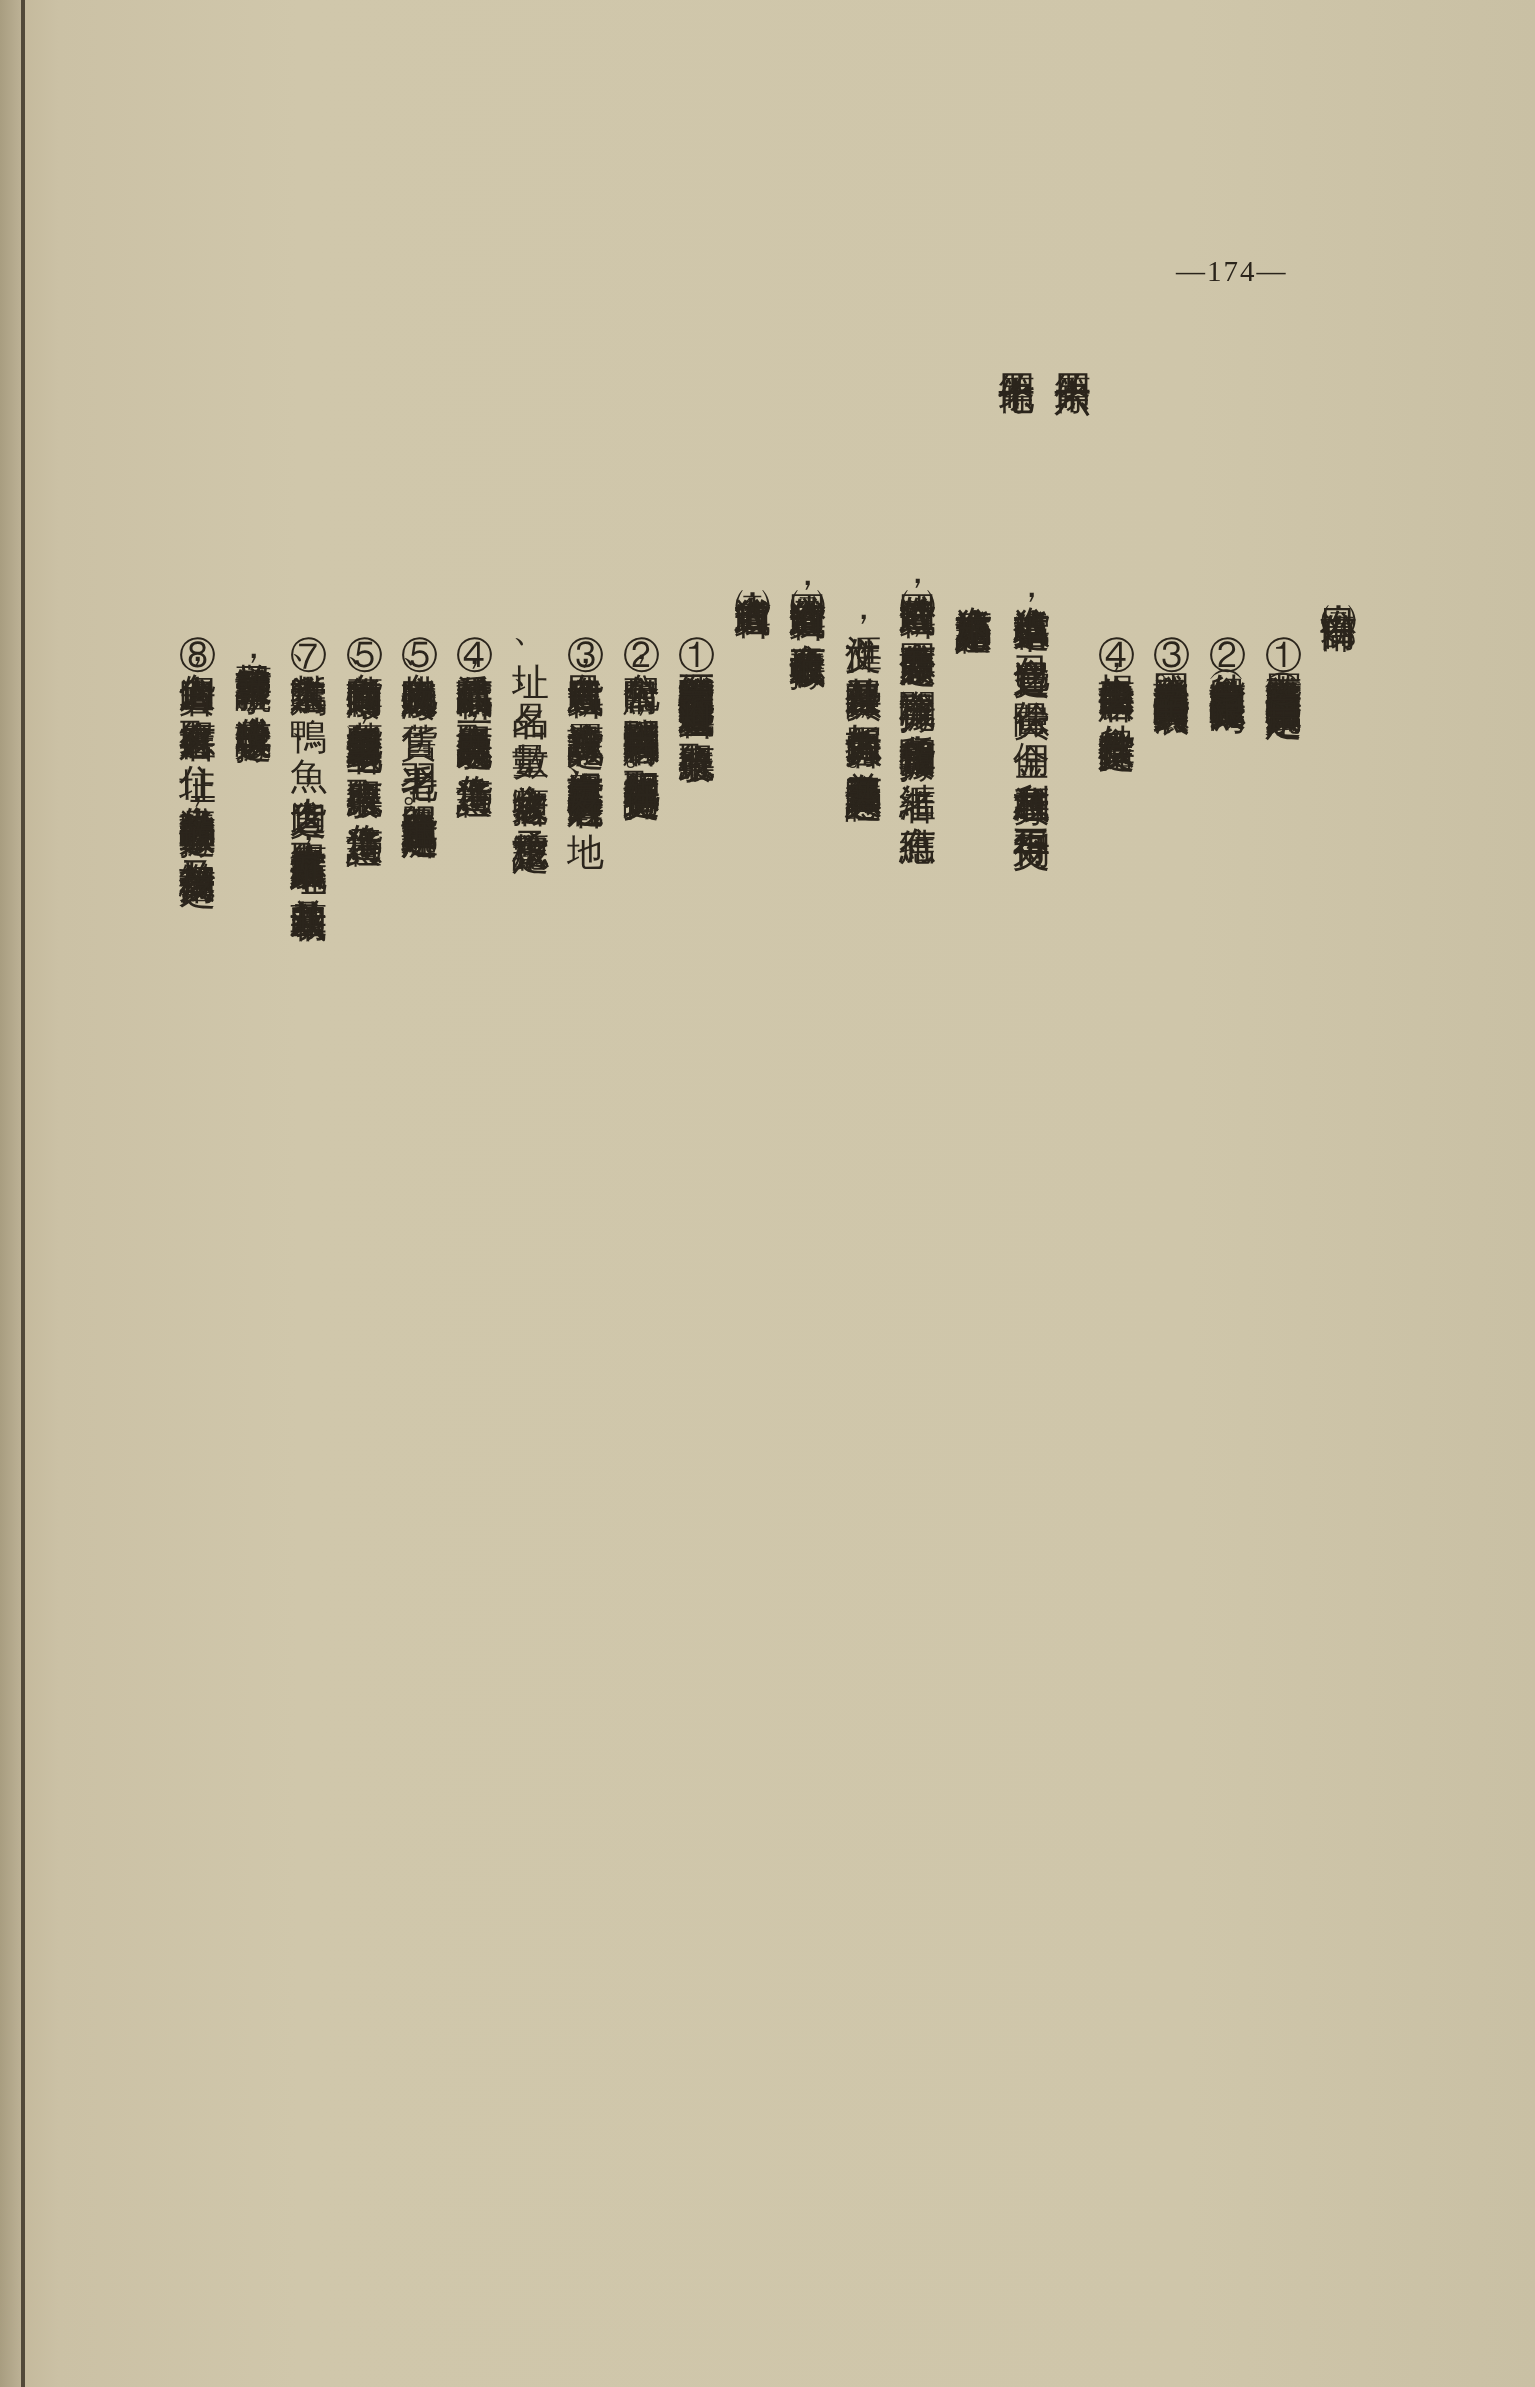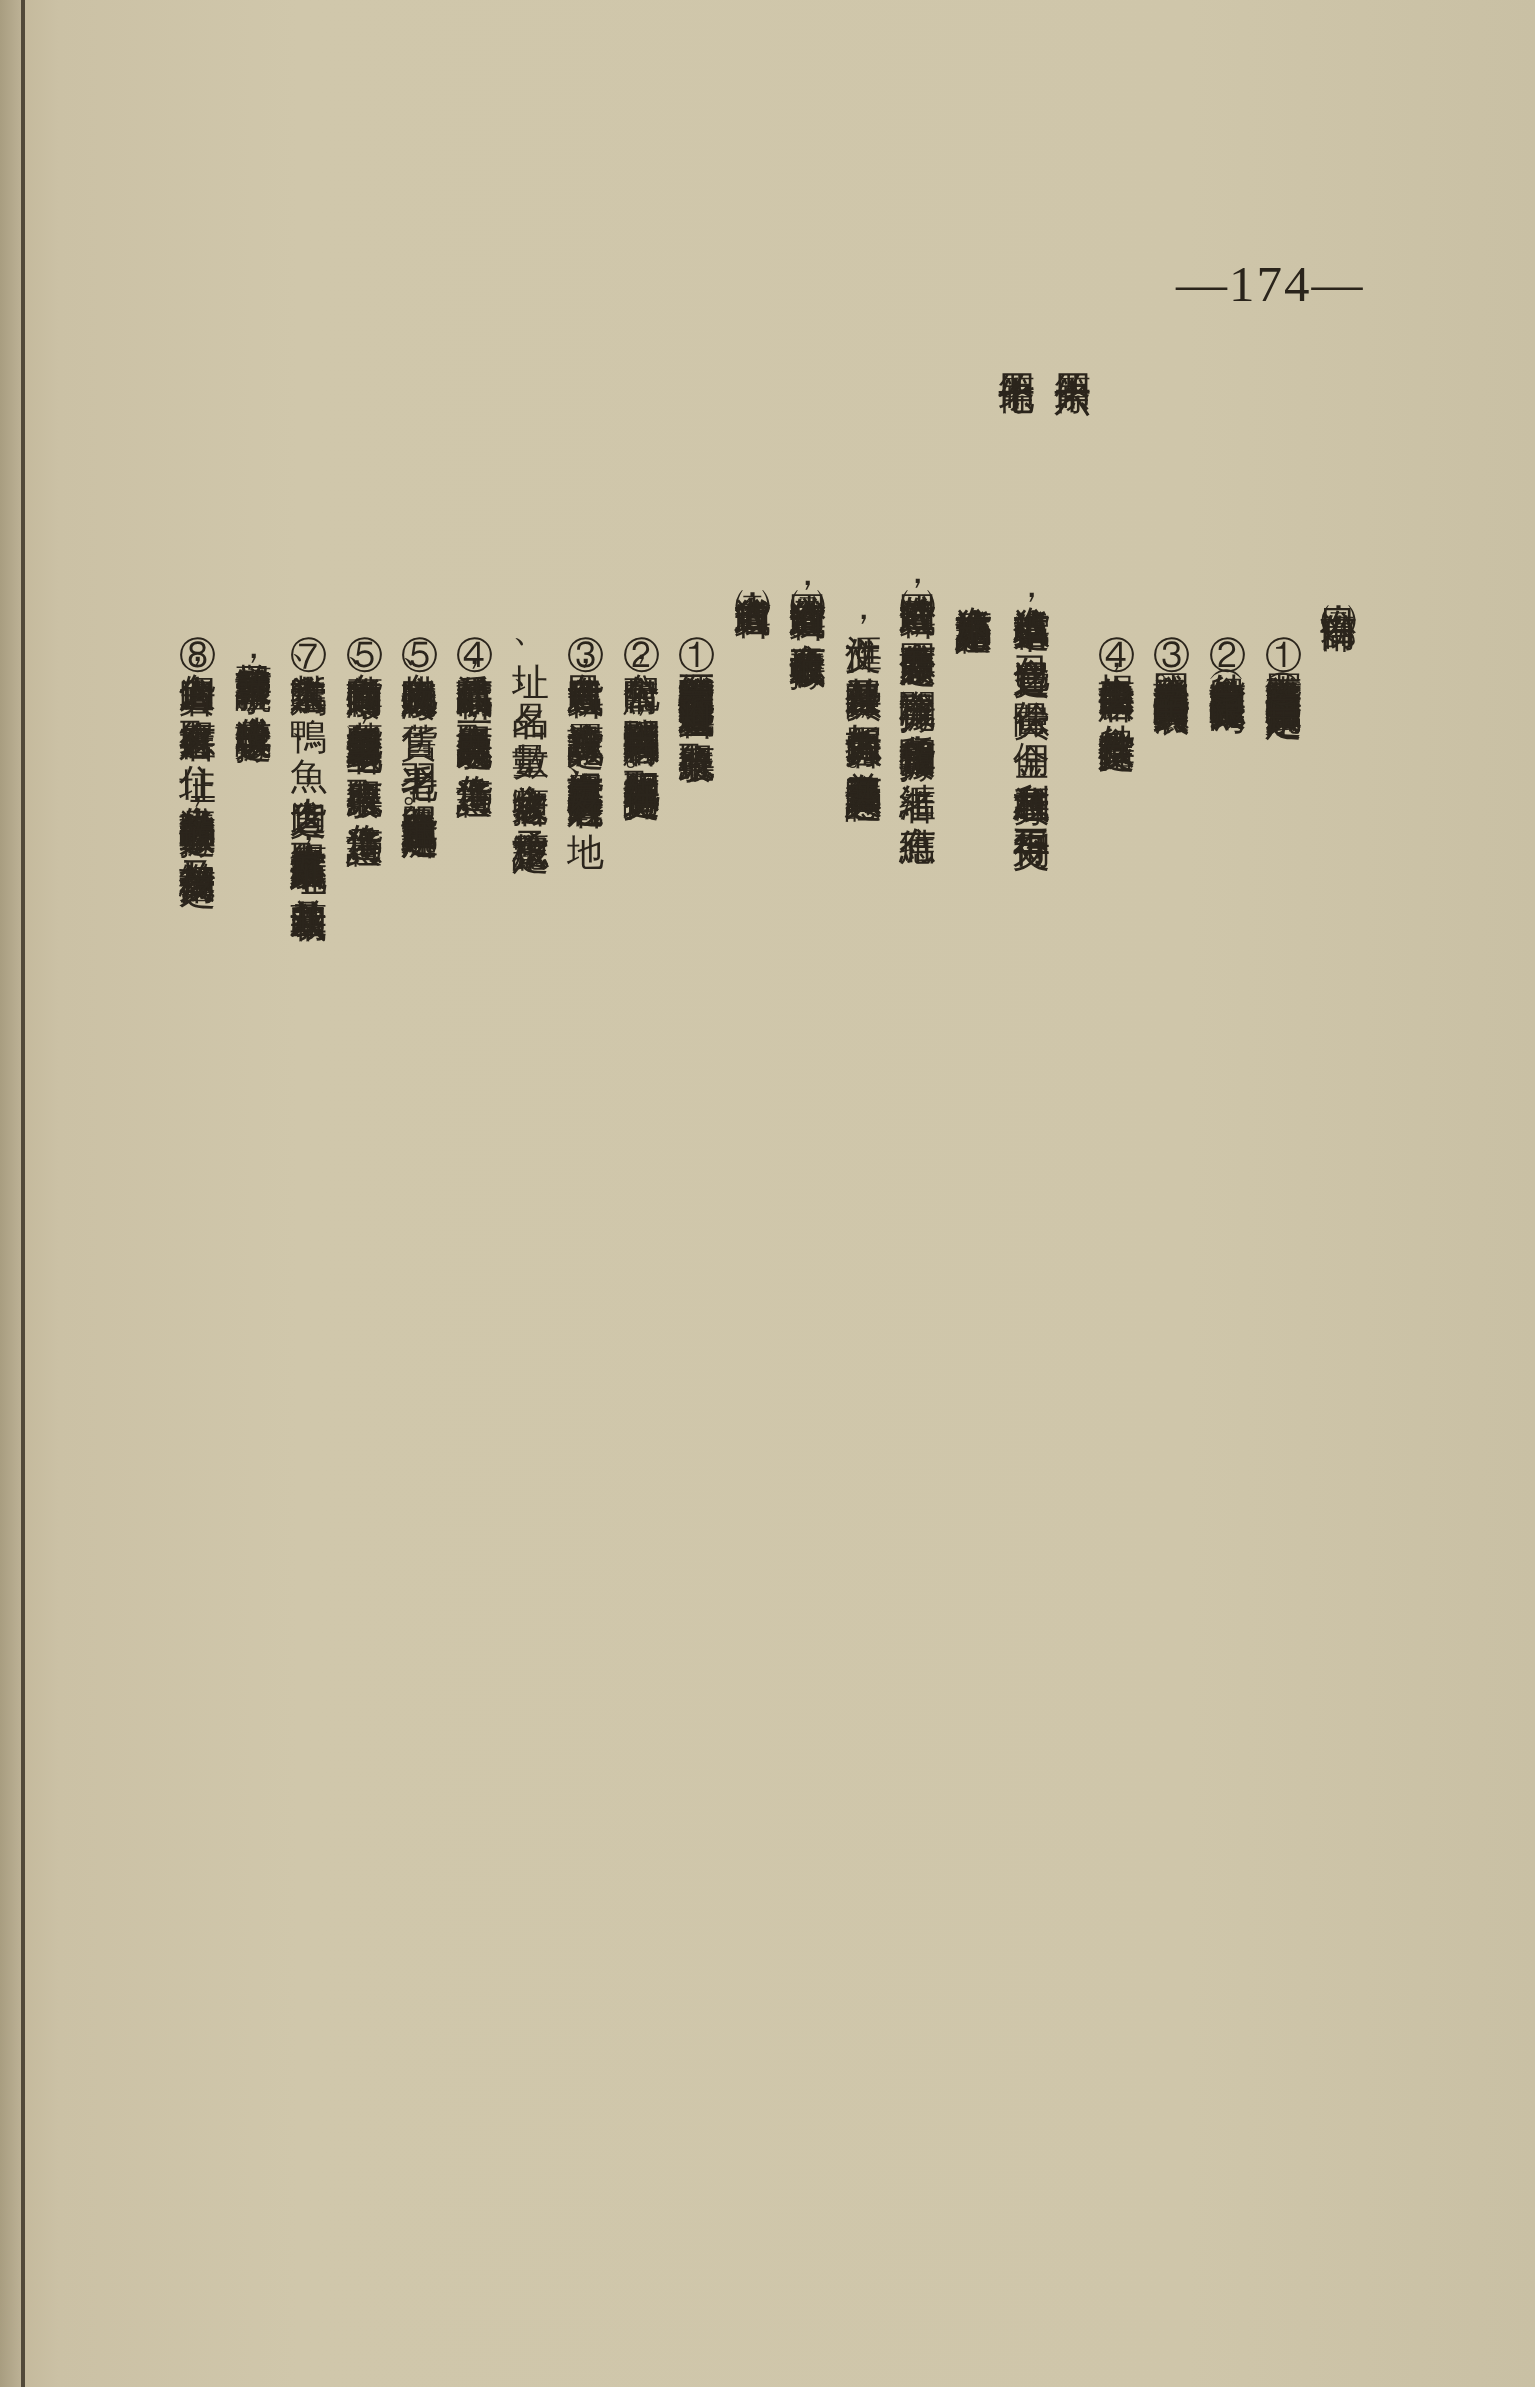--- a/index.html
+++ b/index.html
@@ -37,21 +37,21 @@
       top: 0;
       width: 21px;
       height: 2388px;
       background: linear-gradient(90deg, #a89d80, #bcb195);
     }
     .page-number {
       position: absolute;
       left: 1176px;
       top: 255px;
       font-family: "Liberation Serif", serif;
-      font-size: 51px;
+      font-size: 29px;
       color: #2a241b;
       letter-spacing: 2px;
       white-space: nowrap;
     }
     .col {
       position: absolute;
       writing-mode: vertical-rl;
       text-orientation: upright;
       font-size: 37px;
       line-height: 42px;

